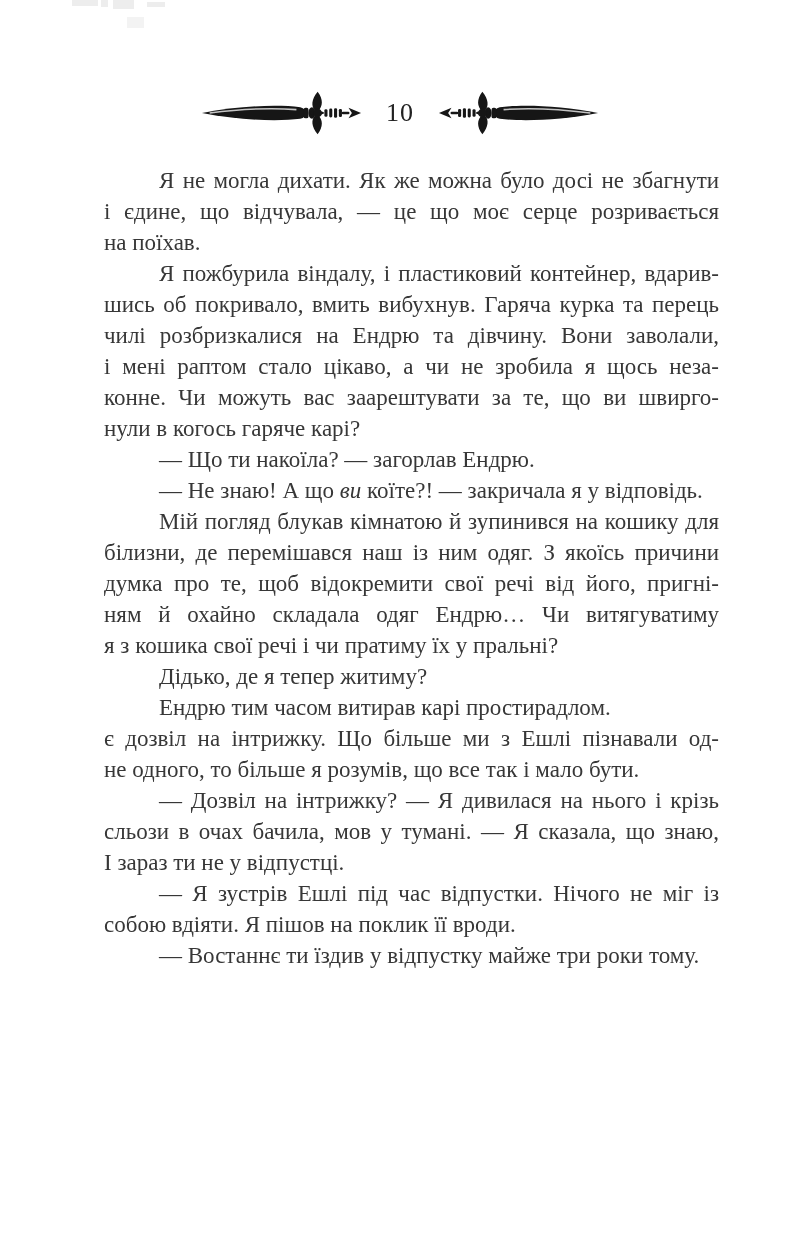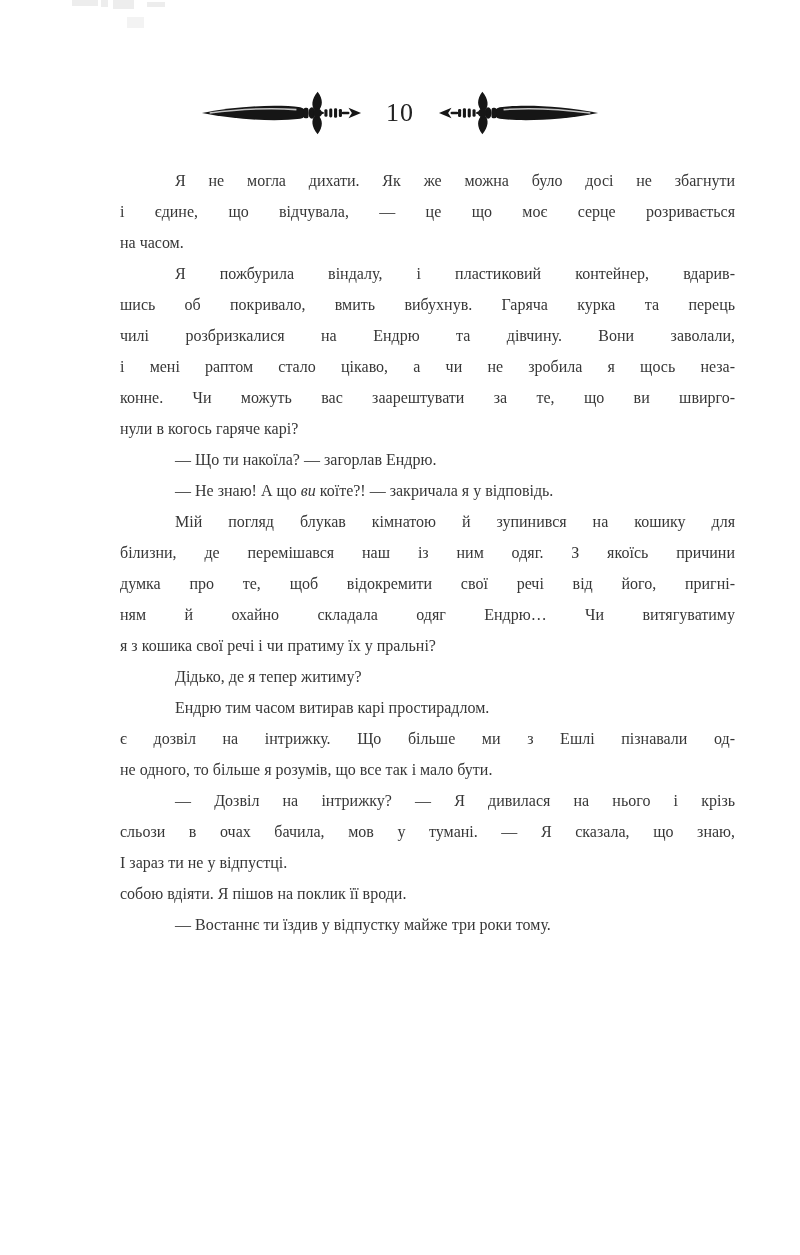--- a/index.html
+++ b/index.html
@@ -26,22 +26,22 @@
   .sword { width: 162px; height: 46px; display: block; }
   .sword.mirror { transform: scaleX(-1); }
   .page-number {
     font-size: 26px; color: #222222;
     margin: 0 24px; line-height: 46px;
     letter-spacing: 1px;
   }
 
   .textblock {
     position: absolute;
-    top: 165px; left: 120px; width: 615px;
-    font-size: 16px; line-height: 31px;
+    top: 165px; left: 104px; width: 615px;
+    font-size: 23px; line-height: 31px;
     color: #373737;
   }
   .textblock p { margin: 0; padding: 0; }
   .line {
     text-align: justify;
     text-align-last: justify;
     overflow: hidden;
     height: 31px;
   }
   .line.last { text-align-last: left; }
@@ -94,21 +94,21 @@
       </g>
     </svg>
   </div>
 
   <main class="textblock">
 
     <p>
       </p>
       <div class="line first">Я не могла дихати. Як же можна було досі не збагнути</div>
       <div class="line">і єдине, що відчувала, — це що моє серце розривається</div>
-      <div class="line last">на часом.</div>
+      <div class="line last">на поїхав.</div>
     <p></p>
 
     <p>
       </p>
       <div class="line first">Я пожбурила віндалу, і пластиковий контейнер, вдарив-</div>
       <div class="line">шись об покривало, вмить вибухнув. Гаряча курка та перець</div>
       <div class="line">чилі розбризкалися на Ендрю та дівчину. Вони заволали,</div>
       <div class="line">і мені раптом стало цікаво, а чи не зробила я щось неза-</div>
       <div class="line">конне. Чи можуть вас заарештувати за те, що ви швирго-</div>
       <div class="line last">нули в когось гаряче карі?</div>
@@ -151,20 +151,21 @@
 
     <p>
       </p>
       <div class="line first">— Дозвіл на інтрижку? — Я дивилася на нього і крізь</div>
       <div class="line">сльози в очах бачила, мов у тумані. — Я сказала, що знаю,</div>
       <div class="line last">І зараз ти не у відпустці.</div>
     <p></p>
 
     <p>
       </p>
+      <div class="line first">— Я зустрів Ешлі під час відпустки. Нічого не міг із</div>
       <div class="line last">собою вдіяти. Я пішов на поклик її вроди.</div>
     <p></p>
 
     <p>
       </p>
     <p></p>
 
     <p>
       </p>
       <div class="line first last">— Востаннє ти їздив у відпустку майже три роки тому.</div>

